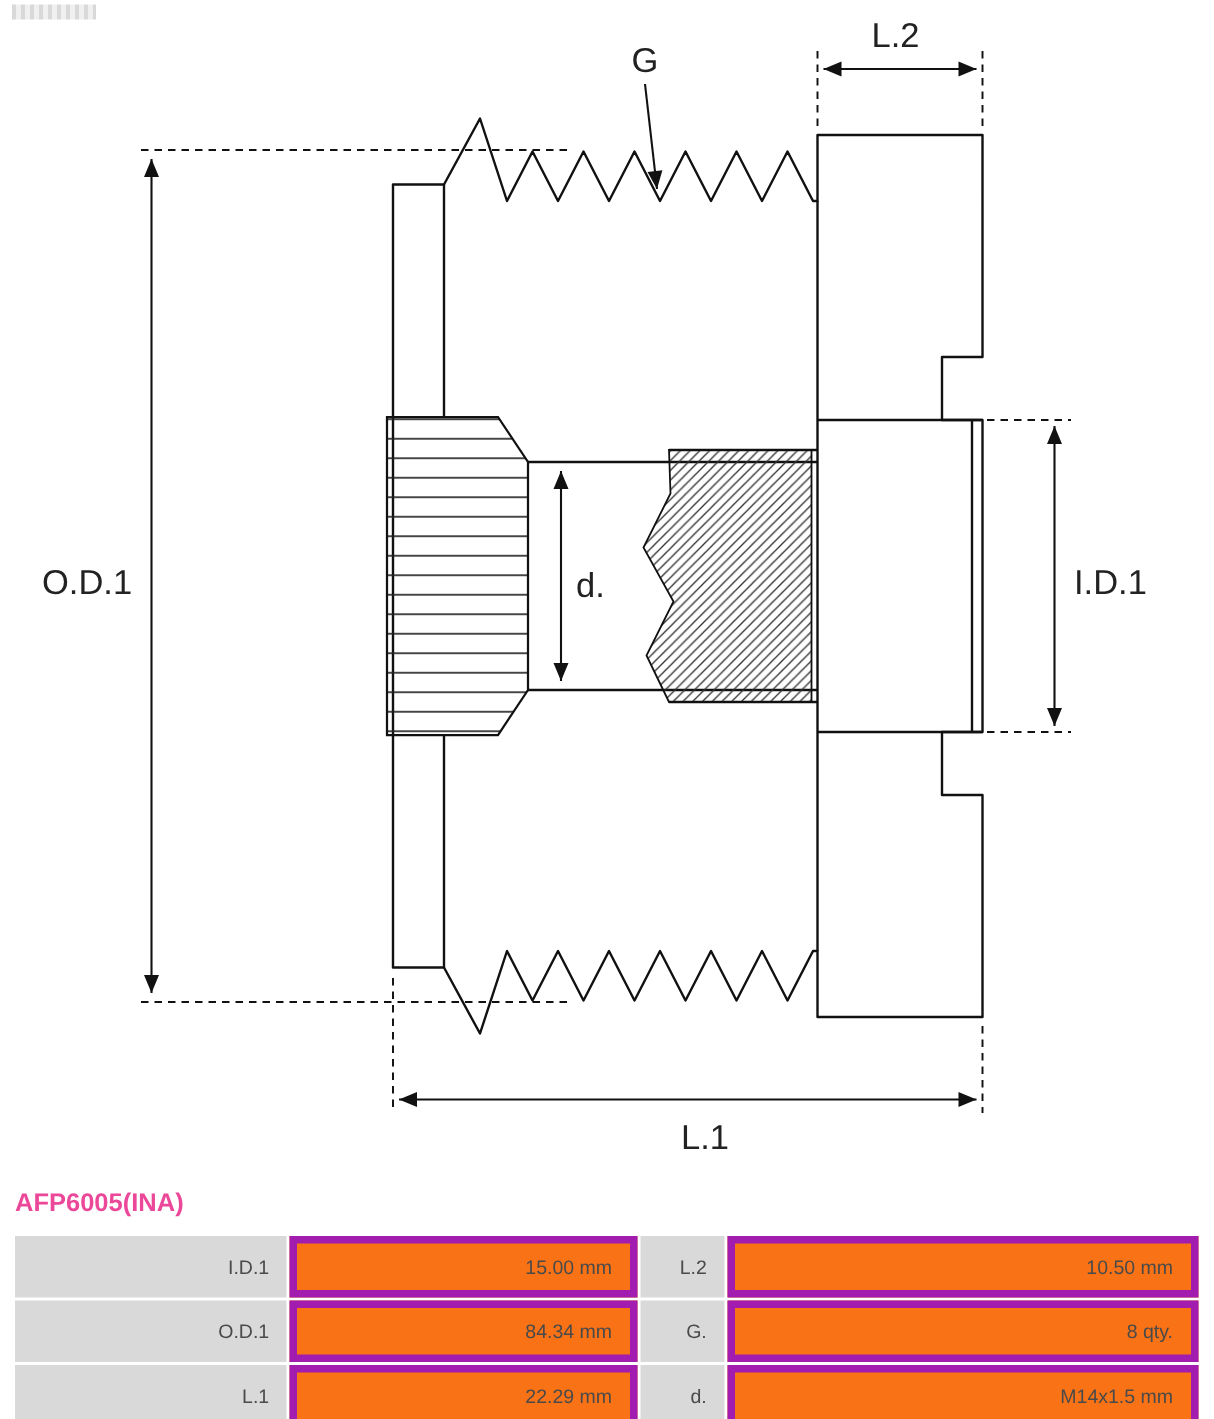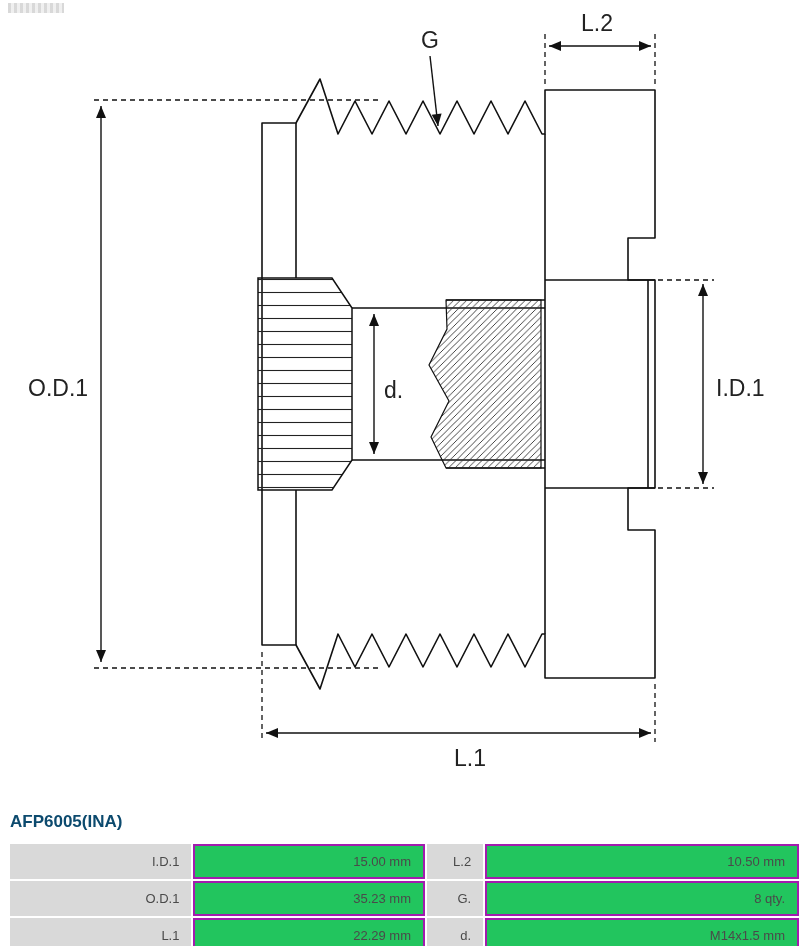--- a/index.html
+++ b/index.html
@@ -2,26 +2,26 @@
 <html><head>
 <meta charset="utf-8">
 <style>
   html,body{margin:0;padding:0;background:#ffffff;}
   body{width:809px;height:946px;font-family:"Liberation Sans",sans-serif;}
   .page{position:relative;width:809px;height:946px;background:#fff;overflow:hidden;}
   .watermark{position:absolute;top:3px;left:8px;width:56px;height:10px;
     background:repeating-linear-gradient(90deg,#cfcfcf 0 3px,#ececec 3px 6px);opacity:.8;}
   svg.drawing{display:block;}
   svg text{font-family:"Liberation Sans",sans-serif;fill:#222;}
-  .part-title{margin:24px 0 10px 10px;font-size:17px;font-weight:700;color:#0c4a6e;}
+  .part-title{margin:4px 0 10px 10px;font-size:17px;font-weight:700;color:#ec4899;}
   table.specs{width:793px;margin:0 8px;border-collapse:separate;border-spacing:2px;
     font-size:13px;color:#4a4a4a;table-layout:fixed;}
   table.specs td{padding:8px 12px;text-align:right;overflow:hidden;white-space:nowrap;}
   td.lbl{background:#d9d9d9;}
-  td.val{background:#22c55e;border:2px solid #a21caf;}
+  td.val{background:#f97316;border:5px solid #a21caf;}
   td:nth-child(1){padding-right:34px;}
   td:nth-child(2){padding-right:34px;}
   td:nth-child(3){padding-right:8px;}
   td:nth-child(4){padding-right:14px;}
 </style>
 </head>
 <body>
 
 <div class="page">
 
@@ -105,21 +105,21 @@
     </colgroup>
     <tbody>
       <tr>
         <td class="lbl">I.D.1</td>
         <td class="val">15.00 mm</td>
         <td class="lbl">L.2</td>
         <td class="val">10.50 mm</td>
       </tr>
       <tr>
         <td class="lbl">O.D.1</td>
-        <td class="val">35.23 mm</td>
+        <td class="val">84.34 mm</td>
         <td class="lbl">G.</td>
         <td class="val">8 qty.</td>
       </tr>
       <tr>
         <td class="lbl">L.1</td>
         <td class="val">22.29 mm</td>
         <td class="lbl">d.</td>
         <td class="val">M14x1.5 mm</td>
       </tr>
     </tbody>

